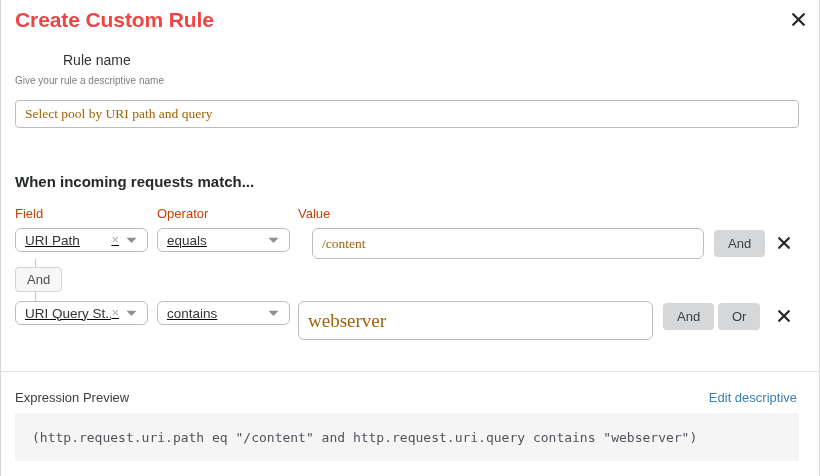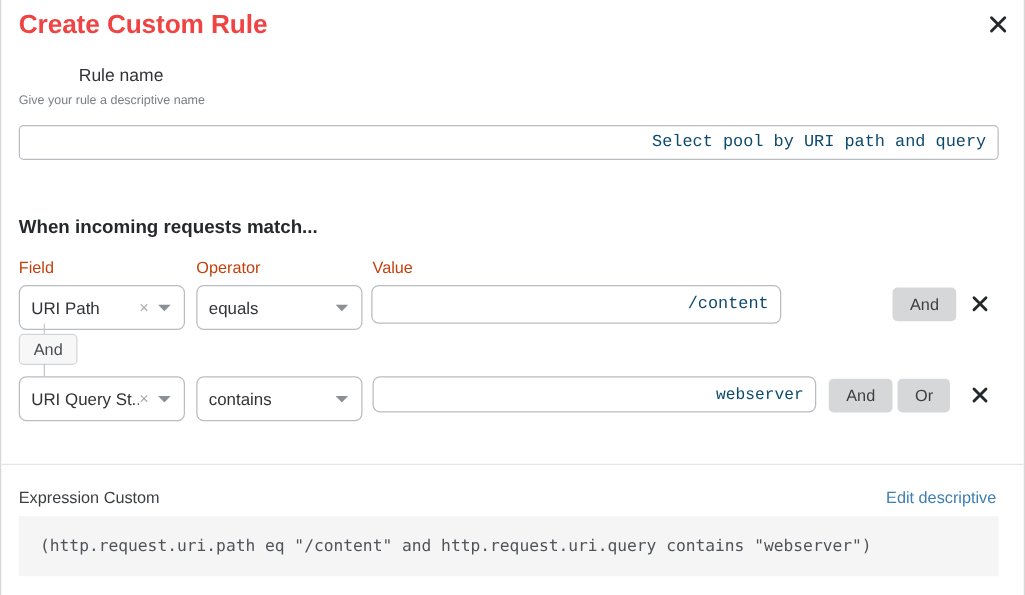--- a/index.html
+++ b/index.html
@@ -64,26 +64,25 @@
   }
   .rule-name-label { top: 52px; }
   .rule-name-hint  { top: 75px; }
 
   .text-input {
     position: absolute;
     box-sizing: border-box;
     border: 1px solid #b9bdc1;
     border-radius: 4px;
     background: #fff;
-    font-family: Liberation Mono, monospace;
+    font-family: Liberation Serif, serif;
     font-size: 13.5px;
-    color: #0c4a6e;
+    color: #a16207;
     padding: 0 9px;
     outline: none;
-    text-align: right;
   }
   .rule-name-input {
     left: 14px;
     top: 100px;
     width: 784px;
     height: 28px;
   }
 
   
   .section-heading {
@@ -107,27 +106,28 @@
   .col-value    { left: 297px; }
 
   
   .row { position: absolute; left: 0; right: 0; }
   .row-1 { top: 228px; }
   .row-2 { top: 301px; }
 
   .select-box {
     position: absolute;
     box-sizing: border-box;
-    height: 36px;
+    height: 24px;
     border: 1px solid #b9bdc1;
     border-radius: 6px;
     background: #fff;
     display: flex;
     align-items: center;
     cursor: pointer;
+    text-decoration: underline;
   }
   .select-label {
     flex: 1;
     font-size: 13.5px;
     color: #313336;
     padding-left: 9px;
     white-space: nowrap;
     overflow: hidden;
   }
   .select-clear {
@@ -140,22 +140,22 @@
   .select-caret {
     padding-right: 10px;
     display: flex;
     align-items: center;
   }
   .select-caret svg { display: block; }
 
   .field-select    { left: 14px;  width: 133px; }
   .operator-select { left: 156px; width: 133px; }
 
-  .value-input-1 { left: 296px; top: 0; width: 328px; height: 31px; border-radius: 6px; font-size: 13.5px; }
-  .value-input-2 { left: 297px; top: 0; width: 355px; height: 29px; border-radius: 6px; font-size: 13px; }
+  .value-input-1 { left: 311px; top: 0; width: 392px; height: 31px; border-radius: 6px; font-size: 13.5px; }
+  .value-input-2 { left: 297px; top: 0; width: 355px; height: 39px; border-radius: 6px; font-size: 19px; }
 
   .logic-btn {
     position: absolute;
     box-sizing: border-box;
     height: 27px;
     top: 2px;
     border: none;
     border-radius: 4px;
     background: #d6d7d9;
     color: #3c3f42;
@@ -337,17 +337,17 @@
     <button class="logic-btn r2-or">Or</button>
 
     <button class="remove-btn r2-remove">
       <svg width="14" height="14" viewBox="0 0 14 14">
         <path d="M2.2 2.2 L11.8 11.8 M11.8 2.2 L2.2 11.8" stroke="#26292b" stroke-width="2.3" stroke-linecap="round"></path>
       </svg>
     </button>
   </div>
 
   <div class="divider"></div>
-  <div class="expr-label">Expression Custom</div>
+  <div class="expr-label">Expression Preview</div>
   <a class="expr-edit-link">Edit descriptive</a>
   <div class="expr-code">(http.request.uri.path eq "/content" and http.request.uri.query contains "webserver")</div>
 
 </div>
 
 </body></html>

